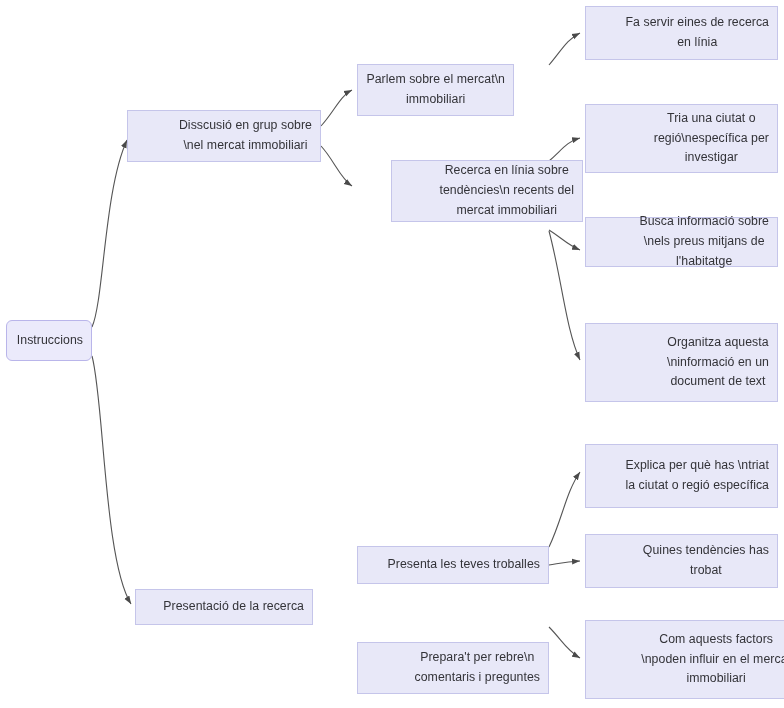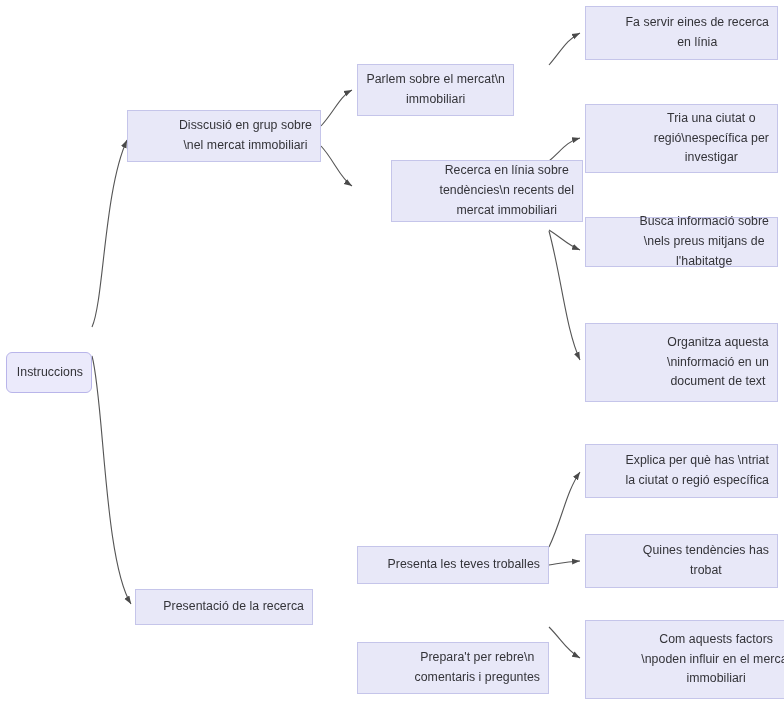--- a/index.html
+++ b/index.html
@@ -70,21 +70,21 @@
         <path d="M 549,65 C 562,50 566,40 580,33" fill="none" stroke="#555555" stroke-width="1.1" marker-end="url(#arrowhead)"></path>
         <path d="M 549,161 C 562,150 566,142 580,138" fill="none" stroke="#555555" stroke-width="1.1" marker-end="url(#arrowhead)"></path>
         <path d="M 549,230 C 562,238 566,244 580,250" fill="none" stroke="#555555" stroke-width="1.1" marker-end="url(#arrowhead)"></path>
         <path d="M 549,231 C 562,280 566,330 580,360" fill="none" stroke="#555555" stroke-width="1.1" marker-end="url(#arrowhead)"></path>
         <path d="M 549,547 C 562,520 566,492 580,472" fill="none" stroke="#555555" stroke-width="1.1" marker-end="url(#arrowhead)"></path>
         <path d="M 549,565 C 562,563 566,562 580,561" fill="none" stroke="#555555" stroke-width="1.1" marker-end="url(#arrowhead)"></path>
         <path d="M 549,627 C 562,640 566,650 580,658" fill="none" stroke="#555555" stroke-width="1.1" marker-end="url(#arrowhead)"></path>
       </g>
   </svg>
   <div id="node-layer">
-      <div class="node root" style="left: 6px; top: 320px; width: 86px; height: 41px; margin-top: 32px;"><span class="node-label">Instruccions</span></div>
+      <div class="node root" style="left: 6px; top: 320px; width: 86px; height: 41px;"><span class="node-label">Instruccions</span></div>
       <div class="node" style="left: 127px; top: 110px; width: 194px; height: 52px;"><span class="node-label">Disscusió en grup sobre
 \nel mercat immobiliari</span></div>
       <div class="node" style="left: 135px; top: 589px; width: 178px; height: 36px;"><span class="node-label">Presentació de la recerca</span></div>
       <div class="node" style="left: 357px; top: 64px; width: 157px; height: 52px;"><span class="node-label">Parlem sobre el mercat\n
 immobiliari</span></div>
       <div class="node" style="left: 357px; top: 160px; width: 192px; height: 62px; margin-left: 34px;"><span class="node-label">Recerca en línia sobre
 tendències\n recents del
 mercat immobiliari</span></div>
       <div class="node" style="left: 357px; top: 546px; width: 192px; height: 38px;"><span class="node-label">Presenta les teves troballes</span></div>
       <div class="node" style="left: 357px; top: 642px; width: 192px; height: 52px;"><span class="node-label">Prepara't per rebre\n
@@ -93,21 +93,21 @@
 en línia</span></div>
       <div class="node" style="left: 585px; top: 104px; width: 193px; height: 69px;"><span class="node-label">Tria una ciutat o
 regió\nespecífica per
 investigar</span></div>
       <div class="node" style="left: 585px; top: 217px; width: 193px; height: 50px;"><span class="node-label">Busca informació sobre
 \nels preus mitjans de
 l'habitatge</span></div>
       <div class="node" style="left: 585px; top: 323px; width: 193px; height: 79px;"><span class="node-label">Organitza aquesta
 \ninformació en un
 document de text</span></div>
-      <div class="node" style="left: 585px; top: 444px; width: 193px; height: 54px;"><span class="node-label">Explica per què has \ntriat
+      <div class="node" style="left: 585px; top: 444px; width: 193px; height: 64px;"><span class="node-label">Explica per què has \ntriat
 la ciutat o regió específica</span></div>
       <div class="node" style="left: 585px; top: 534px; width: 193px; height: 54px;"><span class="node-label">Quines tendències has
 trobat</span></div>
       <div class="node" style="left: 585px; top: 620px; width: 215px; height: 79px;"><span class="node-label">Com aquests factors
 \npoden influir en el mercat
 immobiliari</span></div>
     </div>
 </div>
 
 </body></html>

